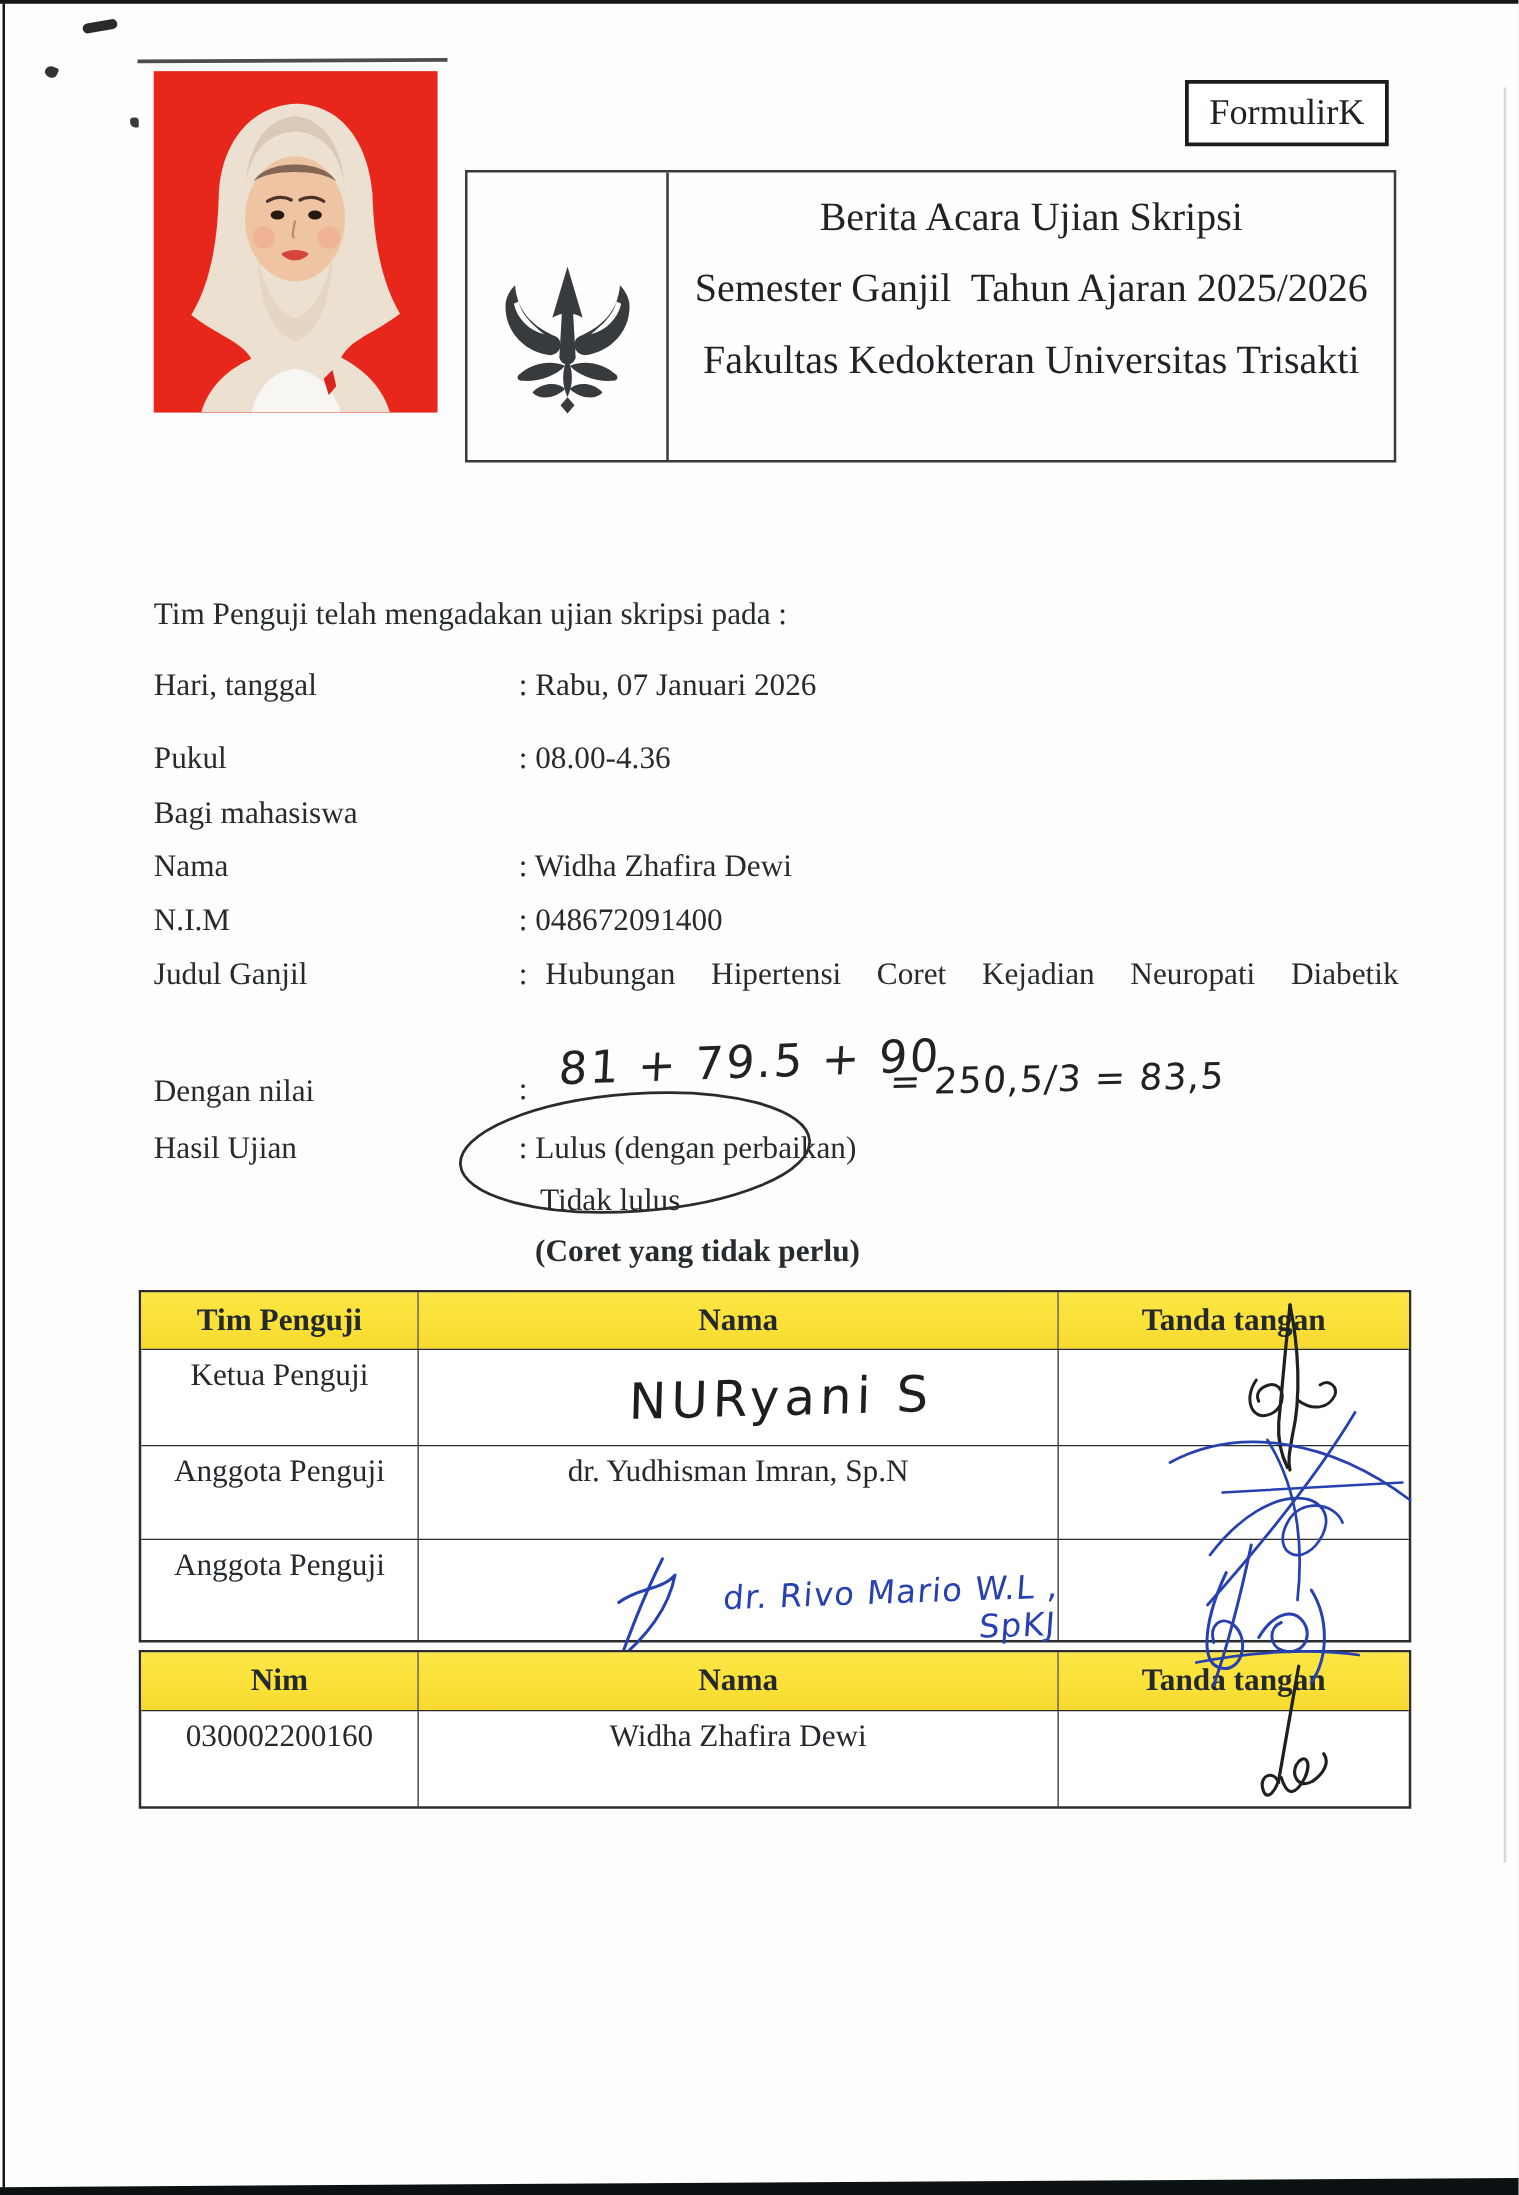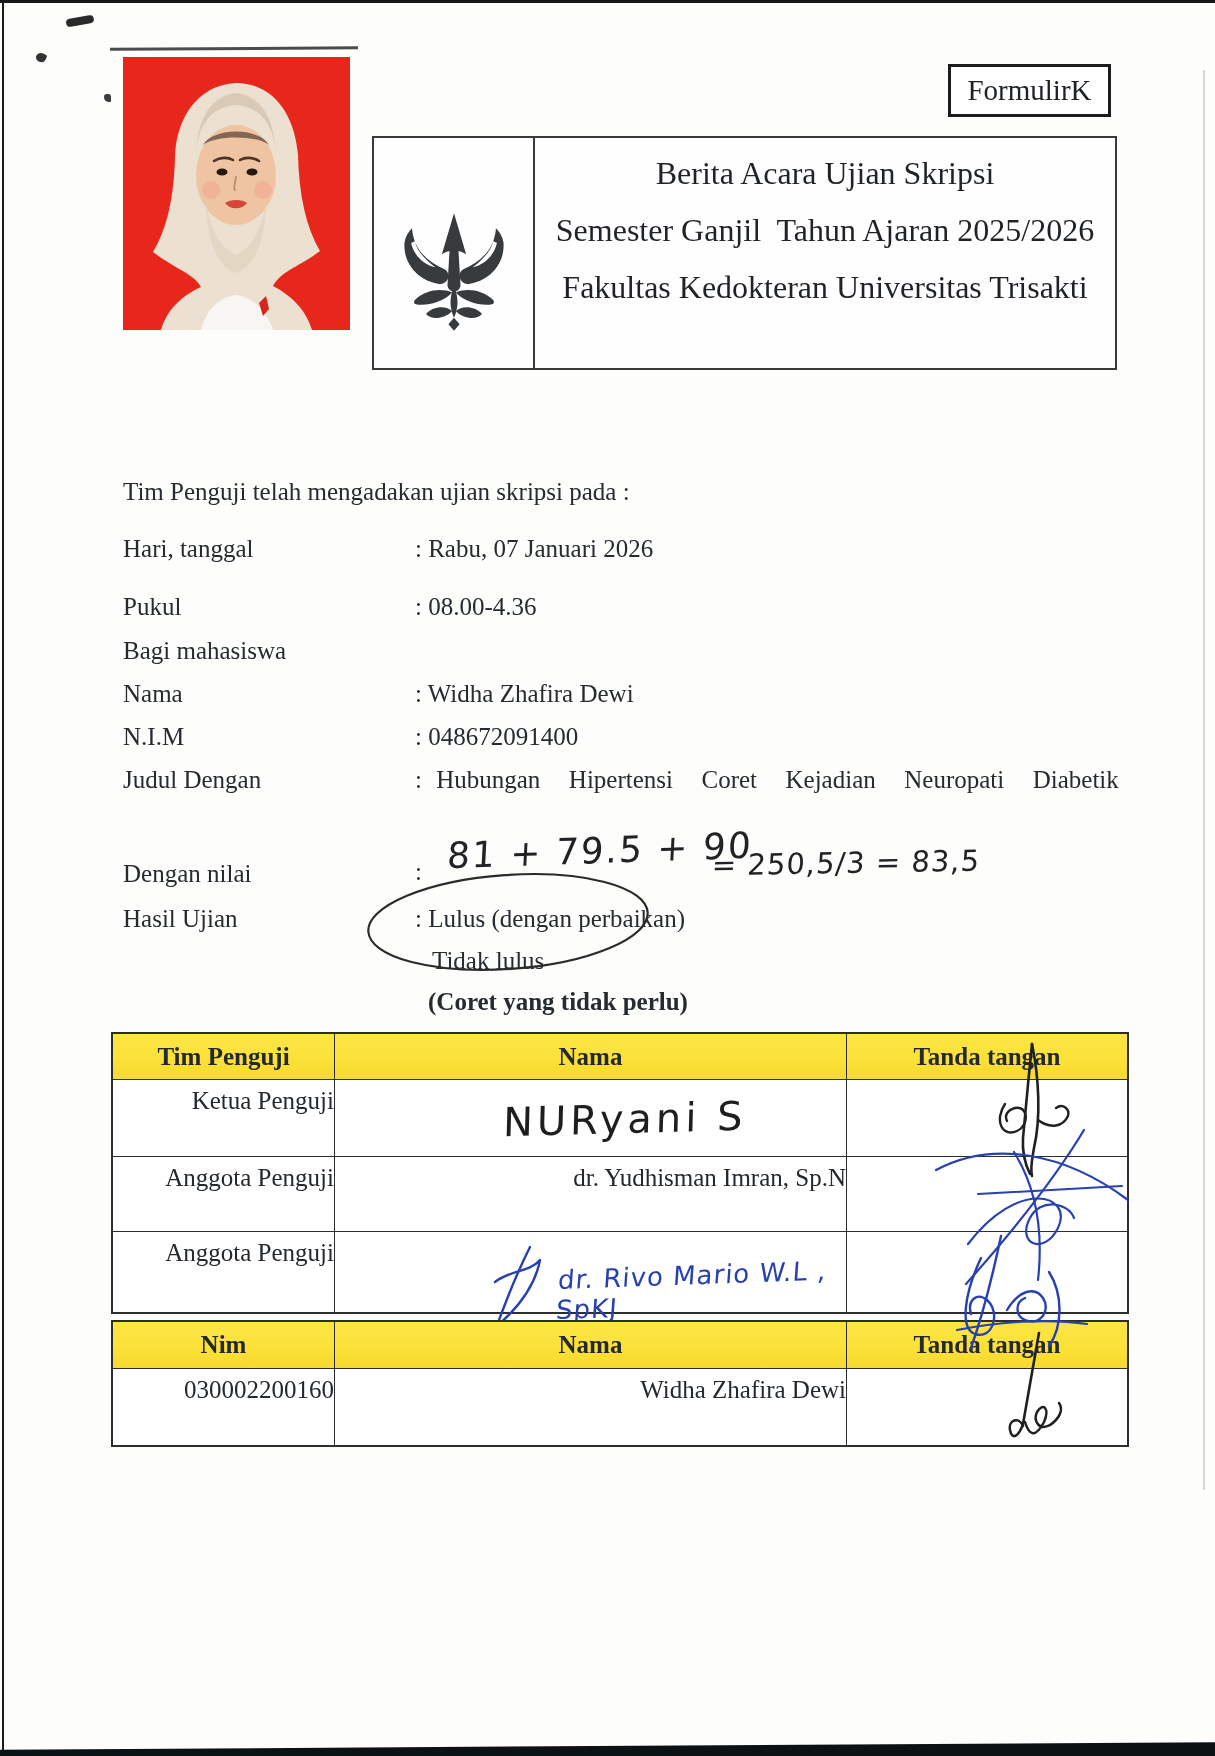--- a/index.html
+++ b/index.html
@@ -50,25 +50,25 @@
   .hw-eq2{position:absolute;left:712px;top:846px;font-size:29px;transform:rotate(-1deg) skewX(-5deg);letter-spacing:1px;}
   .hw-name-black{position:absolute;left:168px;top:16px;font-size:40px;letter-spacing:4px;transform:rotate(-1.5deg) skewX(-3deg);color:#1d1e20;}
   .hw-name-blue{position:absolute;left:222px;top:28px;font-size:26px;letter-spacing:1px;transform:rotate(-2deg) skewX(-6deg);color:#2741b0;}
 
   .ellipse-overlay{position:absolute;left:358px;top:860px;width:302px;height:128px;pointer-events:none;}
 
   
   .ftable{position:absolute;left:111px;display:grid;border:2px solid #2d2d2d;box-sizing:content-box;background:#fff;}
   .t-penguji{top:1032px;grid-template-columns:222px 512px 280px;grid-template-rows:46px 77px 75px 80px;}
   .t-student{top:1320px;grid-template-columns:222px 512px 280px;grid-template-rows:47px 76px;}
-  .cell{border-right:1.5px solid #2d2d2d;border-bottom:1.5px solid #2d2d2d;box-sizing:border-box;position:relative;font-size:25px;color:#24292e;}
+  .cell{border-right:1.5px solid #2d2d2d;border-bottom:1.5px solid #2d2d2d;box-sizing:border-box;position:relative;font-size:25px;color:#24292e;text-align:right;}
   .cell.lastcol{border-right:none;}
   .cell.lastrow{border-bottom:none;}
   .th{background:linear-gradient(180deg,#fce645 0%,#fbe138 55%,#f7d92f 100%);font-weight:bold;display:flex;align-items:center;justify-content:center;}
-  .cc{text-align:right;padding-top:7px;}
+  .cc{text-align:center;padding-top:7px;}
 
   .sig{position:absolute;pointer-events:none;}
   .sig path{fill:none;stroke-linecap:round;stroke-linejoin:round;}
   .ink-black path{stroke:#1f2022;}
   .ink-blue path{stroke:#2741b0;}
 </style>
 </head>
 <body>
 
 <div class="page">
@@ -138,21 +138,21 @@
   <div class="txt" style="left:415px;top:593px;">: 08.00-4.36</div>
 
   <div class="txt" style="left:123px;top:637px;">Bagi mahasiswa</div>
 
   <div class="txt" style="left:123px;top:680px;">Nama</div>
   <div class="txt" style="left:415px;top:680px;">: Widha Zhafira Dewi</div>
 
   <div class="txt" style="left:123px;top:723px;">N.I.M</div>
   <div class="txt" style="left:415px;top:723px;">: 048672091400</div>
 
-  <div class="txt" style="left:123px;top:766px;">Judul Dengan</div>
+  <div class="txt" style="left:123px;top:766px;">Judul Ganjil</div>
   <div class="txt justify1" style="left:415px;top:766px;">: Hubungan  Hipertensi  Coret  Kejadian  Neuropati  Diabetik</div>
 
   <div class="txt" style="left:123px;top:860px;">Dengan nilai</div>
   <div class="txt" style="left:415px;top:858px;">:</div>
   <div class="hw hw-eq1">81 + 79.5 + 90</div>
   <div class="hw hw-eq2">=  250,5/3  =  83,5</div>
 
   <div class="txt" style="left:123px;top:905px;">Hasil Ujian</div>
   <div class="txt" style="left:415px;top:905px;">: Lulus (dengan perbaikan)</div>
   <div class="txt" style="left:432px;top:947px;">Tidak lulus</div>

